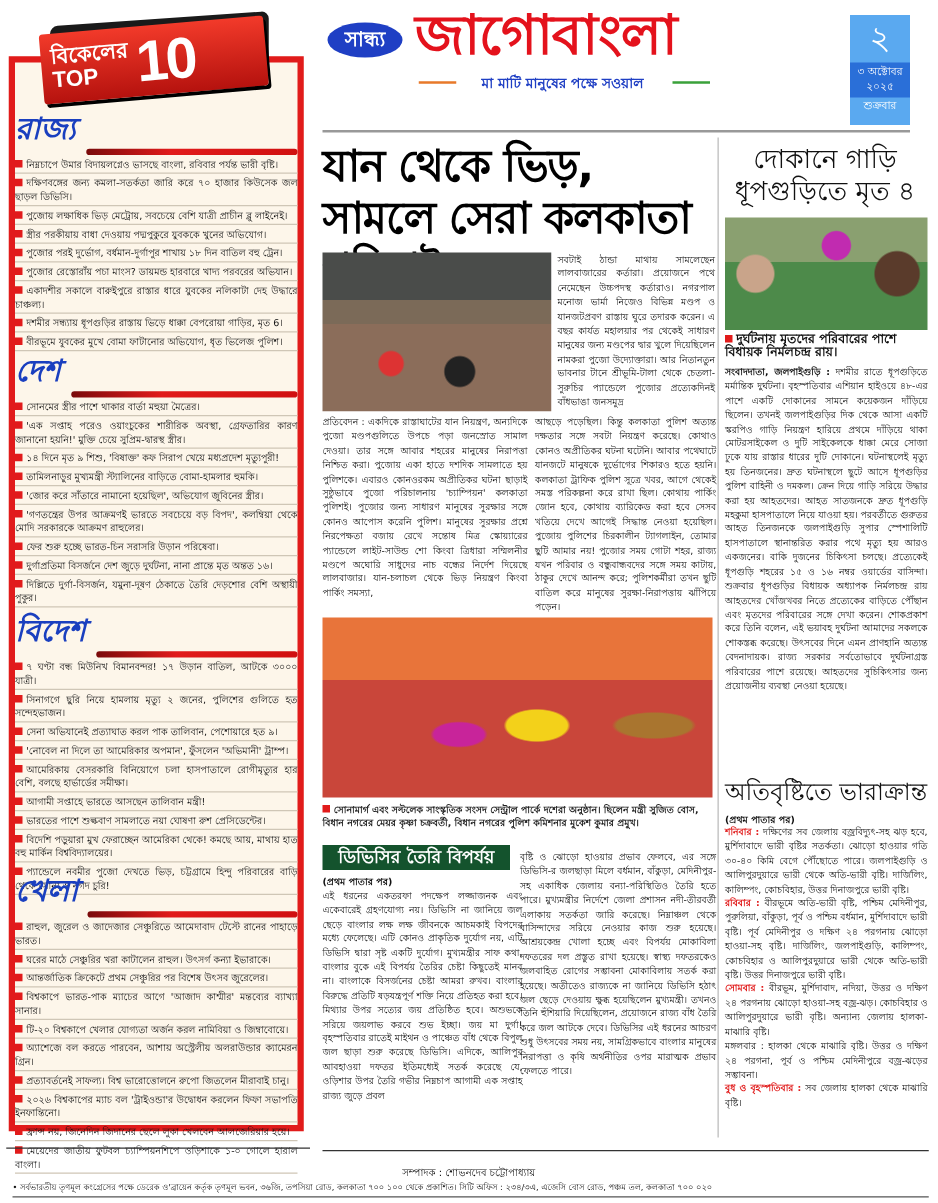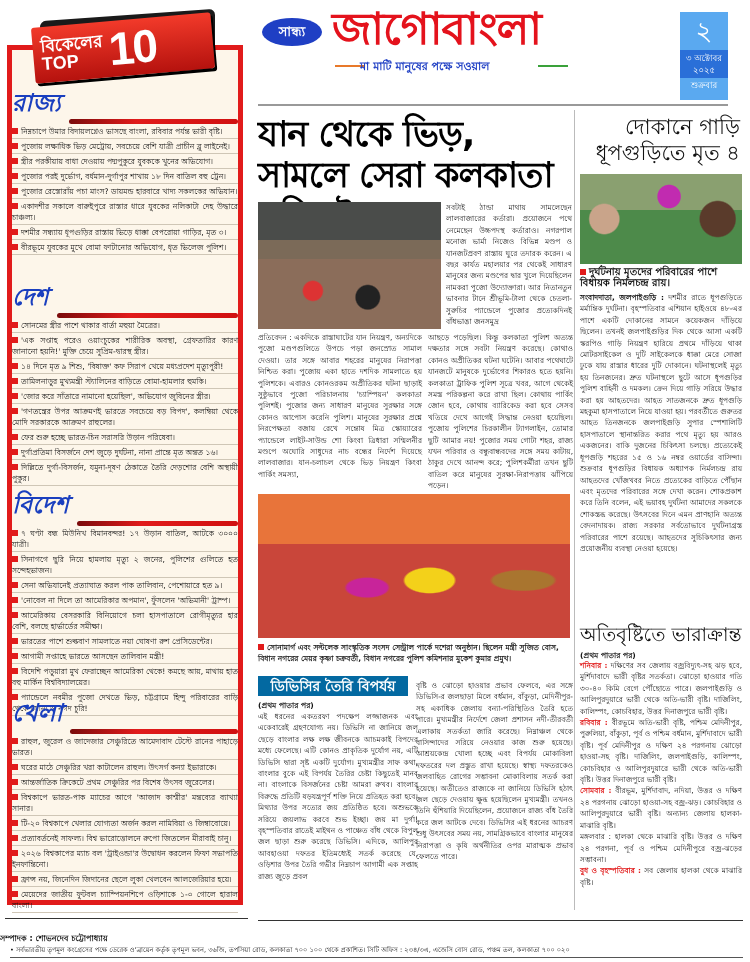--- a/index.html
+++ b/index.html
@@ -12,23 +12,23 @@
 #top10 .t2{color:#fff;font-weight:bold;font-size:18px;line-height:18px;font-family:"Liberation Sans",sans-serif}
 #top10 .ten{color:#fff;font-weight:bold;font-size:46px;font-family:"Liberation Sans",sans-serif;margin-left:6px;letter-spacing:-2px}
 #leftbox{left:7px;top:45px;width:236px;height:860px;border:5px solid #e11b1b;background:#fdf6ea}
 .sec{position:absolute;left:12px;width:226px}
 .sec-title{display:flex;align-items:flex-end;height:26px}
 .sec-title span{color:#1a3fbf;font-weight:bold;font-size:24px;font-style:italic;font-family:"DejaVu Serif",serif;margin-right:8px}
 .sec-title i{flex:1;height:5px;background:linear-gradient(90deg,#7a0b0b,#e11b1b 40%,#d01010);border-radius:3px}
 .items{list-style:none}
 .items li{font-size:7.6px;line-height:11px;padding:1.5px 0;border-bottom:1px solid #cfc6b6;text-align:justify}
 .items li:before{content:"";display:inline-block;width:6px;height:6px;background:#e11b1b;margin-right:3px;vertical-align:0}
-#sandhya{left:262px;top:18px;width:60px;height:28px;background:#1f3fc4;border-radius:50%;color:#fff;font-size:13px;font-weight:bold;display:flex;align-items:center;justify-content:center}
+#sandhya{left:262px;top:18px;width:60px;height:28px;background:#1f3fc4;border-radius:50%;color:#fff;font-size:16px;font-weight:bold;display:flex;align-items:center;justify-content:center}
 #logo{left:332px;top:4px;width:250px;height:50px;color:#e4121c;font-size:44px;font-weight:bold;line-height:50px;font-family:"DejaVu Sans",sans-serif;letter-spacing:-1px}
-#tagline{left:360px;top:58px;width:180px;height:16px;color:#1f3fc4;font-size:11px;font-weight:bold;}
+#tagline{left:360px;top:58px;width:180px;height:16px;color:#1f3fc4;font-size:11px;font-weight:bold;text-align:center}
 #tag-orange{left:335px;top:65px;width:30px;height:2px;background:#e8792a}
 #tag-green{left:538px;top:65px;width:30px;height:2px;background:#3aa13a}
 #datebox{left:680px;top:12px;width:48px;height:88px;background:#5aa9f0;color:#fff;text-align:center}
 #datebox .num{font-size:26px;line-height:38px}
 #datebox .mid{background:#2a6fd8;font-size:8.5px;line-height:12px;padding:2px 0}
 #datebox .day{font-size:8.5px;line-height:14px}
 #mast-rule{left:258px;top:104px;width:470px;height:2px;background:#999}
 
 #headline{left:258px;top:114px;width:315px;color:#000;font-weight:bold;font-size:35px;line-height:41px;font-family:"DejaVu Sans",sans-serif;letter-spacing:-1px}
 #photo1{left:258px;top:202px;width:183px;height:127px;background:
@@ -39,42 +39,42 @@
 #story-right{left:446px;top:202px;width:126px}
 #story-left{left:258px;top:332px;width:164px}
 #story-mid{left:428px;top:332px;width:145px}
 #photo2{left:258px;top:494px;width:312px;height:144px;background:
 radial-gradient(ellipse at 55% 60%,#f3d11a 0 10%,transparent 11%),
 radial-gradient(ellipse at 35% 65%,#c8249a 0 7%,transparent 8%),
 radial-gradient(ellipse at 85% 60%,#a9752f 0 8%,transparent 9%),
 linear-gradient(180deg,#e8743a 0 35%,#c9463a 35% 100%)}
 #caption2{left:258px;top:642px;width:315px;font-size:7.5px;line-height:11px;font-weight:bold;color:#222}
 #caption2:before{content:"";display:inline-block;width:6px;height:6px;background:#e11b1b;margin-right:3px}
-#dvc-title{left:258px;top:676px;width:150px;height:20px;background:#0369a1;color:#fff;font-size:14px;font-weight:bold;text-align:center;line-height:20px}
+#dvc-title{left:258px;top:676px;width:150px;height:20px;background:#14532d;color:#fff;font-size:14px;font-weight:bold;text-align:center;line-height:20px}
 #dvc-sub{left:258px;top:699px;font-size:7.6px;font-weight:bold}
 #dvc-left{left:258px;top:711px;width:160px}
 #dvc-right{left:416px;top:680px;width:157px}
 #vrule1{left:574px;top:110px;width:1px;height:800px;background:#bbb}
 
-#r-head{left:580px;top:114px;width:160px;color:#111;font-size:21px;line-height:26px;text-align:right}
+#r-head{left:580px;top:114px;width:160px;color:#111;font-size:21px;line-height:26px;text-align:center}
 #photo3{left:580px;top:174px;width:162px;height:90px;background:
 radial-gradient(circle at 15% 50%,#c9a48a 0 10%,transparent 11%),
 radial-gradient(circle at 55% 25%,#c12bb0 0 10%,transparent 11%),
 radial-gradient(circle at 85% 50%,#5a3b2b 0 12%,transparent 13%),
 linear-gradient(180deg,#8aa070 0 40%,#4d8a4a 40% 100%)}
 #cap3{left:580px;top:266px;width:162px;font-size:10px;line-height:11px;font-weight:bold}
 #cap3:before{content:"";display:inline-block;width:6px;height:6px;background:#e11b1b;margin-right:3px}
 #dhup{left:580px;top:292px;width:162px}
 #ati-head{left:580px;top:622px;width:162px;font-size:19px;line-height:24px}
 #ati-sub{left:580px;top:649px;font-size:7.6px;font-weight:bold}
 #ati-body{left:580px;top:660px;width:162px}
 .red{color:#e11b1b;font-weight:bold}
 
 #foot-rule{left:258px;top:920px;width:485px;height:1px;background:#333}
-#editor{left:0;top:932px;width:750px;text-align:left;font-size:8px;font-weight:bold}
+#editor{left:0;top:932px;width:750px;text-align:center;font-size:8px;font-weight:normal}
 #imprint{left:10px;top:944px;width:735px;font-size:6.6px;white-space:nowrap}
 #foot-rule2{left:10px;top:957px;width:733px;height:1px;background:#555}
 #left-foot-rule{left:5px;top:918px;width:243px;height:1px;background:#333}
 </style>
 </head>
 <body>
 
 <div id="leftbox" class="abs"></div>
 <div id="top10" class="abs">
   <div class="back"></div>
@@ -87,26 +87,27 @@
   </div>
 </div>
 
 <div class="sec" style="top:98px">
   <div class="sec-title">
       <span>রাজ্য</span>
       <i></i>
     </div>
   <ul class="items">
     <li>নিম্নচাপে উমার বিদায়লগ্নেও ভাসছে বাংলা, রবিবার পর্যন্ত ভারী বৃষ্টি।</li>
+    <li>দক্ষিণবঙ্গের জন্য কমলা-সতর্কতা জারি করে ৭০ হাজার কিউসেক জল ছাড়ল ডিভিসি।</li>
     <li>পুজোয় লক্ষাধিক ভিড় মেট্রোয়, সবচেয়ে বেশি যাত্রী প্রাচীন ব্লু লাইনেই।</li>
     <li>স্ত্রীর পরকীয়ায় বাধা দেওয়ায় পদ্মপুকুরে যুবককে খুনের অভিযোগ।</li>
     <li>পুজোর পরই দুর্ভোগ, বর্ধমান-দুর্গাপুর শাখায় ১৮ দিন বাতিল বহু ট্রেন।</li>
-    <li>পুজোর রেস্তোরাঁয় পচা মাংস? ডায়মন্ড হারবারে খাদ্য সকলকের অভিযান।</li>
+    <li>পুজোর রেস্তোরাঁয় পচা মাংস? ডায়মন্ড হারবারে খাদ্য পরবরের অভিযান।</li>
     <li>একাদশীর সকালে বারুইপুরে রাস্তার ধারে যুবকের নলিকাটা দেহ উদ্ধারে চাঞ্চল্য।</li>
-    <li>দশমীর সন্ধ্যায় ধূপগুড়ির রাস্তায় ভিড়ে ধাক্কা বেপরোয়া গাড়ির, মৃত ৩।</li>
+    <li>দশমীর সন্ধ্যায় ধূপগুড়ির রাস্তায় ভিড়ে ধাক্কা বেপরোয়া গাড়ির, মৃত 6।</li>
     <li>বীরভূমে যুবকের মুখে বোমা ফাটানোর অভিযোগ, ধৃত ভিলেজ পুলিশ।</li>
   </ul>
 </div>
 
 <div class="sec" style="top:292px">
   <div class="sec-title">
       <span>দেশ</span>
       <i></i>
     </div>
   <ul class="items">
@@ -126,38 +127,39 @@
   <div class="sec-title">
       <span>বিদেশ</span>
       <i></i>
     </div>
   <ul class="items">
     <li>৭ ঘণ্টা বন্ধ মিউনিখ বিমানবন্দর! ১৭ উড়ান বাতিল, আটকে ৩০০০ যাত্রী।</li>
     <li>সিনাগগে ছুরি নিয়ে হামলায় মৃত্যু ২ জনের, পুলিশের গুলিতে হত সন্দেহভাজন।</li>
     <li>সেনা অভিযানেই প্রত্যাঘাত করল পাক তালিবান, পেশোয়ারে হত ৯।</li>
     <li>'নোবেল না দিলে তা আমেরিকার অপমান', ফুঁসলেন 'অভিমানী' ট্রাম্প।</li>
     <li>আমেরিকায় বেসরকারি বিনিয়োগে চলা হাসপাতালে রোগীমৃত্যুর হার বেশি, বলছে হার্ভার্ডের সমীক্ষা।</li>
+    <li>আগামী সপ্তাহে ভারতে আসছেন তালিবান মন্ত্রী!</li>
     <li>ভারতের পাশে শুল্কবাণ সামলাতে নয়া ঘোষণা রুশ প্রেসিডেন্টের।</li>
-    <li>আগামী সপ্তাহে ভারতে আসছেন তালিবান মন্ত্রী!</li>
     <li>বিদেশি পড়ুয়ারা মুখ ফেরাচ্ছেন আমেরিকা থেকে! কমছে আয়, মাথায় হাত বহু মার্কিন বিশ্ববিদ্যালয়ের।</li>
     <li>প্যান্ডেলে নবমীর পুজো দেখতে ভিড়, চট্টগ্রামে হিন্দু পরিবারের বাড়ি থেকে সোনা ও নগদ চুরি!</li>
   </ul>
 </div>
 
 <div class="sec" style="top:708px">
   <div class="sec-title">
       <span>খেলা</span>
       <i></i>
     </div>
   <ul class="items">
     <li>রাহুল, জুরেল ও জাদেজার সেঞ্চুরিতে আমেদাবাদ টেস্টে রানের পাহাড়ে ভারত।</li>
     <li>ঘরের মাঠে সেঞ্চুরির খরা কাটালেন রাহুল। উৎসর্গ কন্যা ইভারাকে।</li>
     <li>আন্তর্জাতিক ক্রিকেটে প্রথম সেঞ্চুরির পর বিশেষ উৎসব জুরেলের।</li>
     <li>বিশ্বকাপে ভারত-পাক ম্যাচের আগে 'আজাদ কাশ্মীর' মন্তব্যের ব্যাখ্যা সানার।</li>
     <li>টি-২০ বিশ্বকাপে খেলার যোগ্যতা অর্জন করল নামিবিয়া ও জিম্বাবোয়ে।</li>
+    <li>অ্যাশেজে বল করতে পারবেন, আশায় অস্ট্রেলীয় অলরাউন্ডার ক্যামেরন গ্রিন।</li>
     <li>প্রত্যাবর্তনেই সাফল্য। বিশ্ব ভারোত্তোলনে রুপো জিতলেন মীরাবাই চানু।</li>
     <li>২০২৬ বিশ্বকাপের ম্যাচ বল 'ট্রাইওন্ডা'র উদ্বোধন করলেন ফিফা সভাপতি ইনফান্তিনো।</li>
     <li>ফ্রান্স নয়, জিনেদিন জিদানের ছেলে লুকা খেলবেন আলজেরিয়ার হয়ে।</li>
     <li>মেয়েদের জাতীয় ফুটবল চ্যাম্পিয়নশিপে ওড়িশাকে ১-০ গোলে হারাল বাংলা।</li>
   </ul>
 </div>
 <div id="left-foot-rule" class="abs"></div>
 
 <div id="sandhya" class="abs">সান্ধ্য</div>
 <div id="logo" class="abs">জাগোবাংলা</div>

